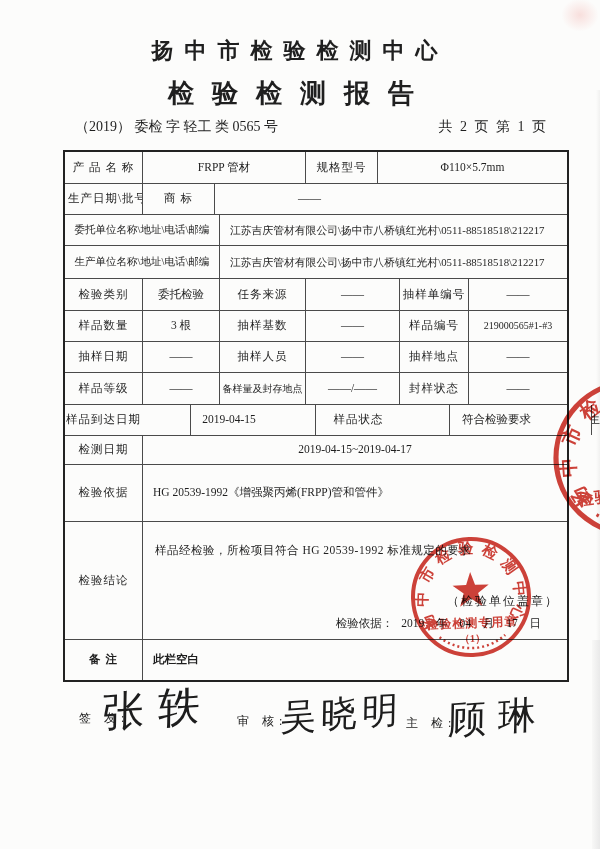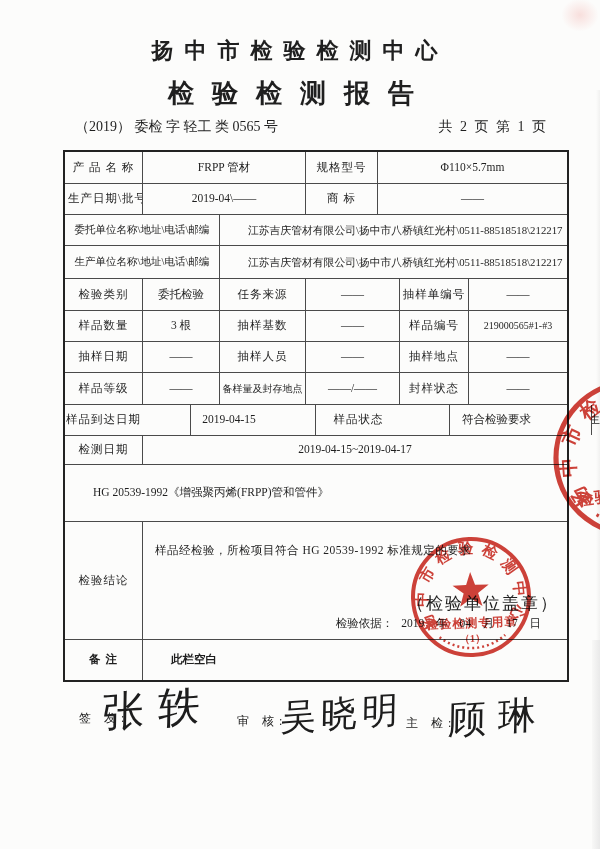--- a/index.html
+++ b/index.html
@@ -33,24 +33,24 @@
   .t-cell{
     box-sizing:border-box; flex:none; border-left:1px solid #4a4a4a;
     display:flex; align-items:center; justify-content:center;
     font-size:11.5px; white-space:nowrap; overflow:hidden; line-height:1.2;
   }
   .t-cell:first-child{border-left:none;}
   .lbl{letter-spacing:1px;}
   .sm{font-size:10.5px; letter-spacing:0;}
   .md{font-size:10.8px; letter-spacing:0;}
   .xs{font-size:10px; letter-spacing:0;}
-  .left{justify-content:flex-start; padding-left:28px; text-align:center;}
+  .left{justify-content:flex-start; padding-left:10px; text-align:center;}
   .concl-cell{position:relative; justify-content:flex-start;}
   .concl-text{position:absolute; left:12px; top:22px; font-size:11.5px; letter-spacing:.5px;}
-  .seal-note{position:absolute; right:8px; top:72px; font-size:17px; letter-spacing:2px;}
+  .seal-note{position:absolute; right:8px; top:72px; font-size:12px; letter-spacing:2px;}
   .sign-date{position:absolute; right:26px; bottom:8px; font-size:11.5px; word-spacing:9px;}
   .sign-date span{margin-left:8px;}
   
   .signatures{position:absolute; left:0; top:0; width:600px; height:849px; pointer-events:none;}
   .sig-label{position:absolute; font-size:12px; letter-spacing:5px; color:#222;}
   .sig-name{position:absolute; color:#1d1d1d; transform:rotate(-4deg) skewX(-5deg); line-height:1;}
   .sig1l{left:79px;  top:710px;}
   .sig1n{left:102px; top:688px; font-size:42px; letter-spacing:14px;}
   .sig2l{left:237px; top:713px;}
   .sig2n{left:280px; top:696px; font-size:36px; letter-spacing:5px;}
@@ -94,21 +94,20 @@
   <div class="report-table">
     <div>
         <div class="t-row" style="height: 32px;">
           <div class="t-cell lbl" style="width: 77px;">产 品 名 称</div>
           <div class="t-cell val" style="width: 163px;">FRPP 管材</div>
           <div class="t-cell lbl" style="width: 72px;">规格型号</div>
           <div class="t-cell val" style="width: 190px;">Φ110×5.7mm</div>
         </div>
         <div class="t-row" style="height: 31px;">
           <div class="t-cell lbl" style="width: 77px; padding-left: 8px;">生产日期\批号</div>
-          <div class="t-cell val" style="width: 163px;">2019-04\——</div>
           <div class="t-cell lbl" style="width: 72px;">商    标</div>
           <div class="t-cell val" style="width: 190px;">——</div>
         </div>
         <div class="t-row" style="height: 31px;">
           <div class="t-cell lbl sm" style="width: 154px;">委托单位名称\地址\电话\邮编</div>
           <div class="t-cell val md left" style="width: 348px;">江苏吉庆管材有限公司\扬中市八桥镇红光村\0511-88518518\212217</div>
         </div>
         <div class="t-row" style="height: 33px;">
           <div class="t-cell lbl sm" style="width: 154px;">生产单位名称\地址\电话\邮编</div>
           <div class="t-cell val md left" style="width: 348px;">江苏吉庆管材有限公司\扬中市八桥镇红光村\0511-88518518\212217</div>
@@ -151,20 +150,21 @@
           <div class="t-cell lbl" style="width: 86px;">样品状态</div>
           <div class="t-cell val" style="width: 94px;">符合检验要求</div>
           <div class="t-cell lbl" style="width: 69px;">生产单位名称</div>
           <div class="t-cell val" style="width: 99px;">——</div>
         </div>
         <div class="t-row" style="height: 29px;">
           <div class="t-cell lbl" style="width: 77px;">检测日期</div>
           <div class="t-cell val" style="width: 425px;">2019-04-15~2019-04-17</div>
         </div>
         <div class="t-row" style="height: 57px;">
+          <div class="t-cell lbl" style="width: 77px;">检验依据</div>
           <div class="t-cell val left" style="width: 425px;">HG 20539-1992《增强聚丙烯(FRPP)管和管件》</div>
         </div>
       </div>
 
     <div class="t-row row-conclusion" style="height:118px">
       <div class="t-cell lbl" style="width:77px">检验结论</div>
       <div class="t-cell concl-cell" style="width:425px">
         <div class="concl-text">样品经检验，所检项目符合 HG 20539-1992 标准规定的要求</div>
         <div class="seal-note">（检验单位盖章）</div>
         <div class="sign-date">

